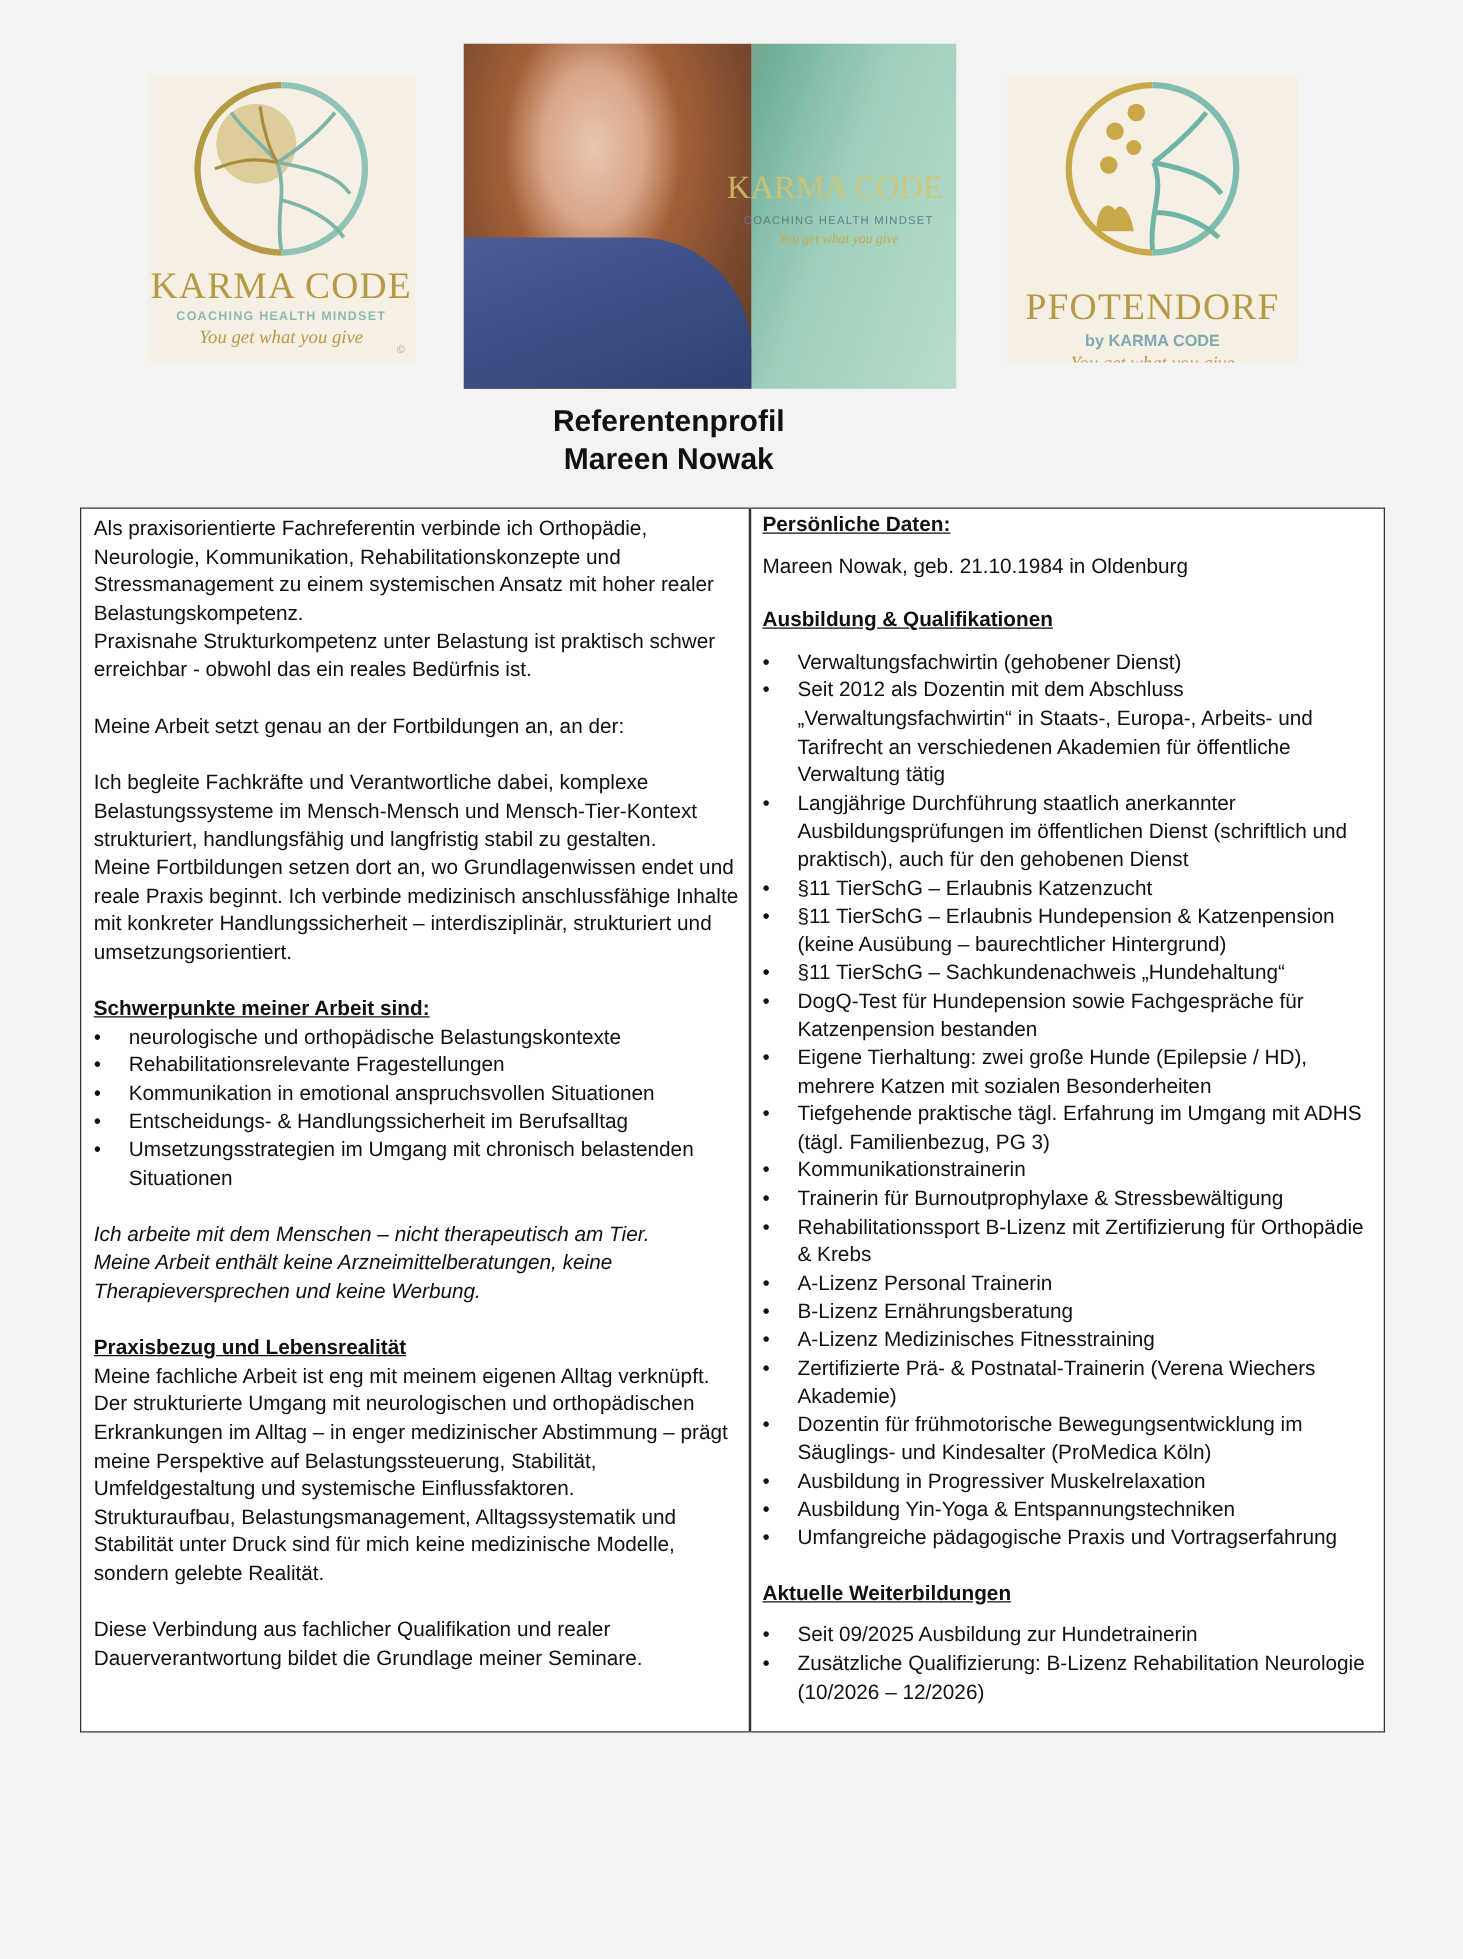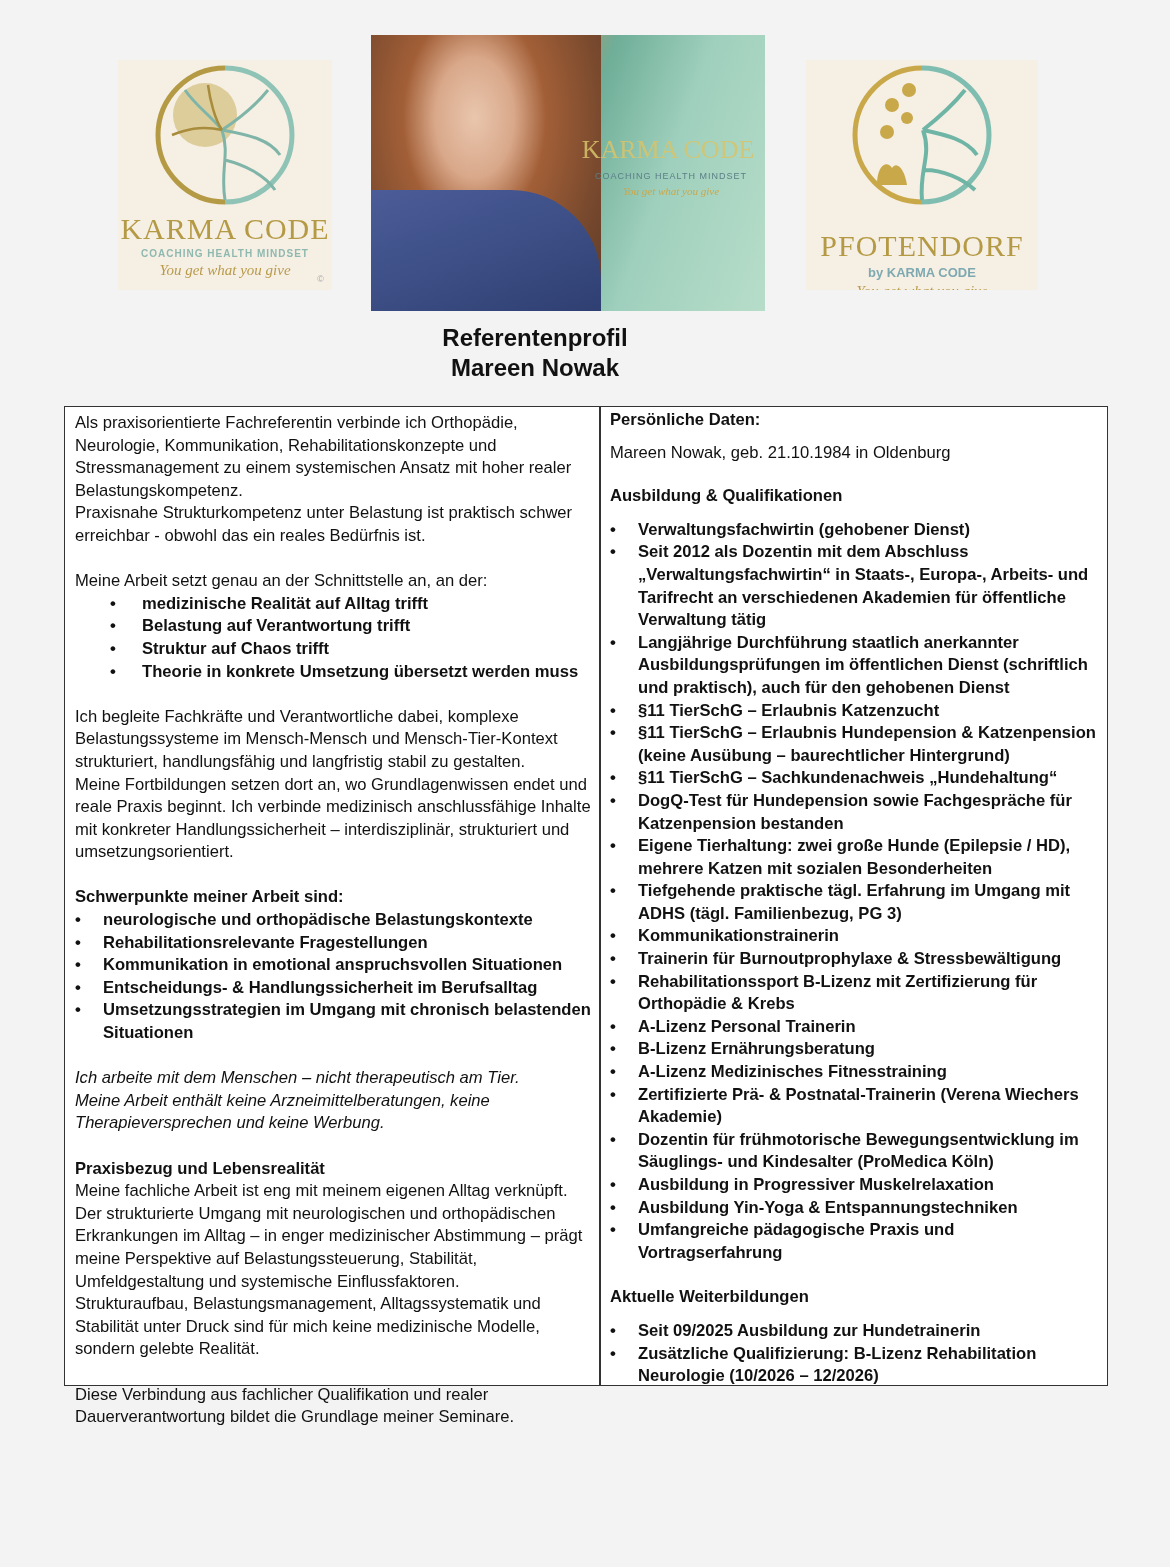--- a/index.html
+++ b/index.html
@@ -44,23 +44,23 @@
 
   
   .table { position: absolute; left: 64px; top: 406px; width: 1044px; height: 980px;
            border: 1.5px solid #333; box-sizing: border-box; background: #fff; }
   .divider { position: absolute; left: 534px; top: 0; width: 1.5px; height: 100%; background: #333; }
   .col { position: absolute; top: 0; font-size: 16.6px; line-height: 22.6px; }
   .col-left { left: 10px; width: 516px; top: 5px; }
   .col-right { left: 545px; width: 490px; top: 2px; }
   p { margin: 0; }
   .gap { height: 22.6px; }
-  .h { font-weight: bold; }
+  .h { font-weight: bold; text-decoration: underline; }
   ul { list-style: none; margin: 0; padding: 0; }
-  li { position: relative; font-weight: bold; }
+  li { position: relative; }
   ul.ind li { padding-left: 67px; }
   ul.ind li::before { content: "•"; position: absolute; left: 35px; }
   ul.std li { padding-left: 28px; }
   ul.std li::before { content: "•"; position: absolute; left: 0; }
   .italic { font-style: italic; }
 </style>
 </head>
 <body>
 
 <div class="page">
@@ -106,27 +106,21 @@
   <div class="title title1">Referentenprofil</div>
   <div class="title title2">Mareen Nowak</div>
 
   <div class="table">
     <div class="divider"></div>
 
     <div class="col col-left">
       <p>Als praxisorientierte Fachreferentin verbinde ich Orthopädie, Neurologie, Kommunikation, Rehabilitationskonzepte und Stressmanagement zu einem systemischen Ansatz mit hoher realer Belastungskompetenz.</p>
       <p>Praxisnahe Strukturkompetenz unter Belastung ist praktisch schwer erreichbar - obwohl das ein reales Bedürfnis ist.</p>
       <div class="gap"></div>
-      <p>Meine Arbeit setzt genau an der Schnittstelle an, an der:</p>
-      <ul class="ind">
-        <li>medizinische Realität auf Alltag trifft</li>
-        <li>Belastung auf Verantwortung trifft</li>
-        <li>Struktur auf Chaos trifft</li>
-        <li>Theorie in konkrete Umsetzung übersetzt werden muss</li>
-      </ul>
+      <p>Meine Arbeit setzt genau an der Fortbildungen an, an der:</p>
       <div class="gap"></div>
       <p>Ich begleite Fachkräfte und Verantwortliche dabei, komplexe Belastungssysteme im Mensch-Mensch und Mensch-Tier-Kontext strukturiert, handlungsfähig und langfristig stabil zu gestalten.</p>
       <p>Meine Fortbildungen setzen dort an, wo Grundlagenwissen endet und reale Praxis beginnt. Ich verbinde medizinisch anschlussfähige Inhalte mit konkreter Handlungssicherheit – interdisziplinär, strukturiert und umsetzungsorientiert.</p>
       <div class="gap"></div>
       <p class="h">Schwerpunkte meiner Arbeit sind:</p>
       <ul class="std">
         <li>neurologische und orthopädische Belastungskontexte</li>
         <li>Rehabilitationsrelevante Fragestellungen</li>
         <li>Kommunikation in emotional anspruchsvollen Situationen</li>
         <li>Entscheidungs- &amp; Handlungssicherheit im Berufsalltag</li>

